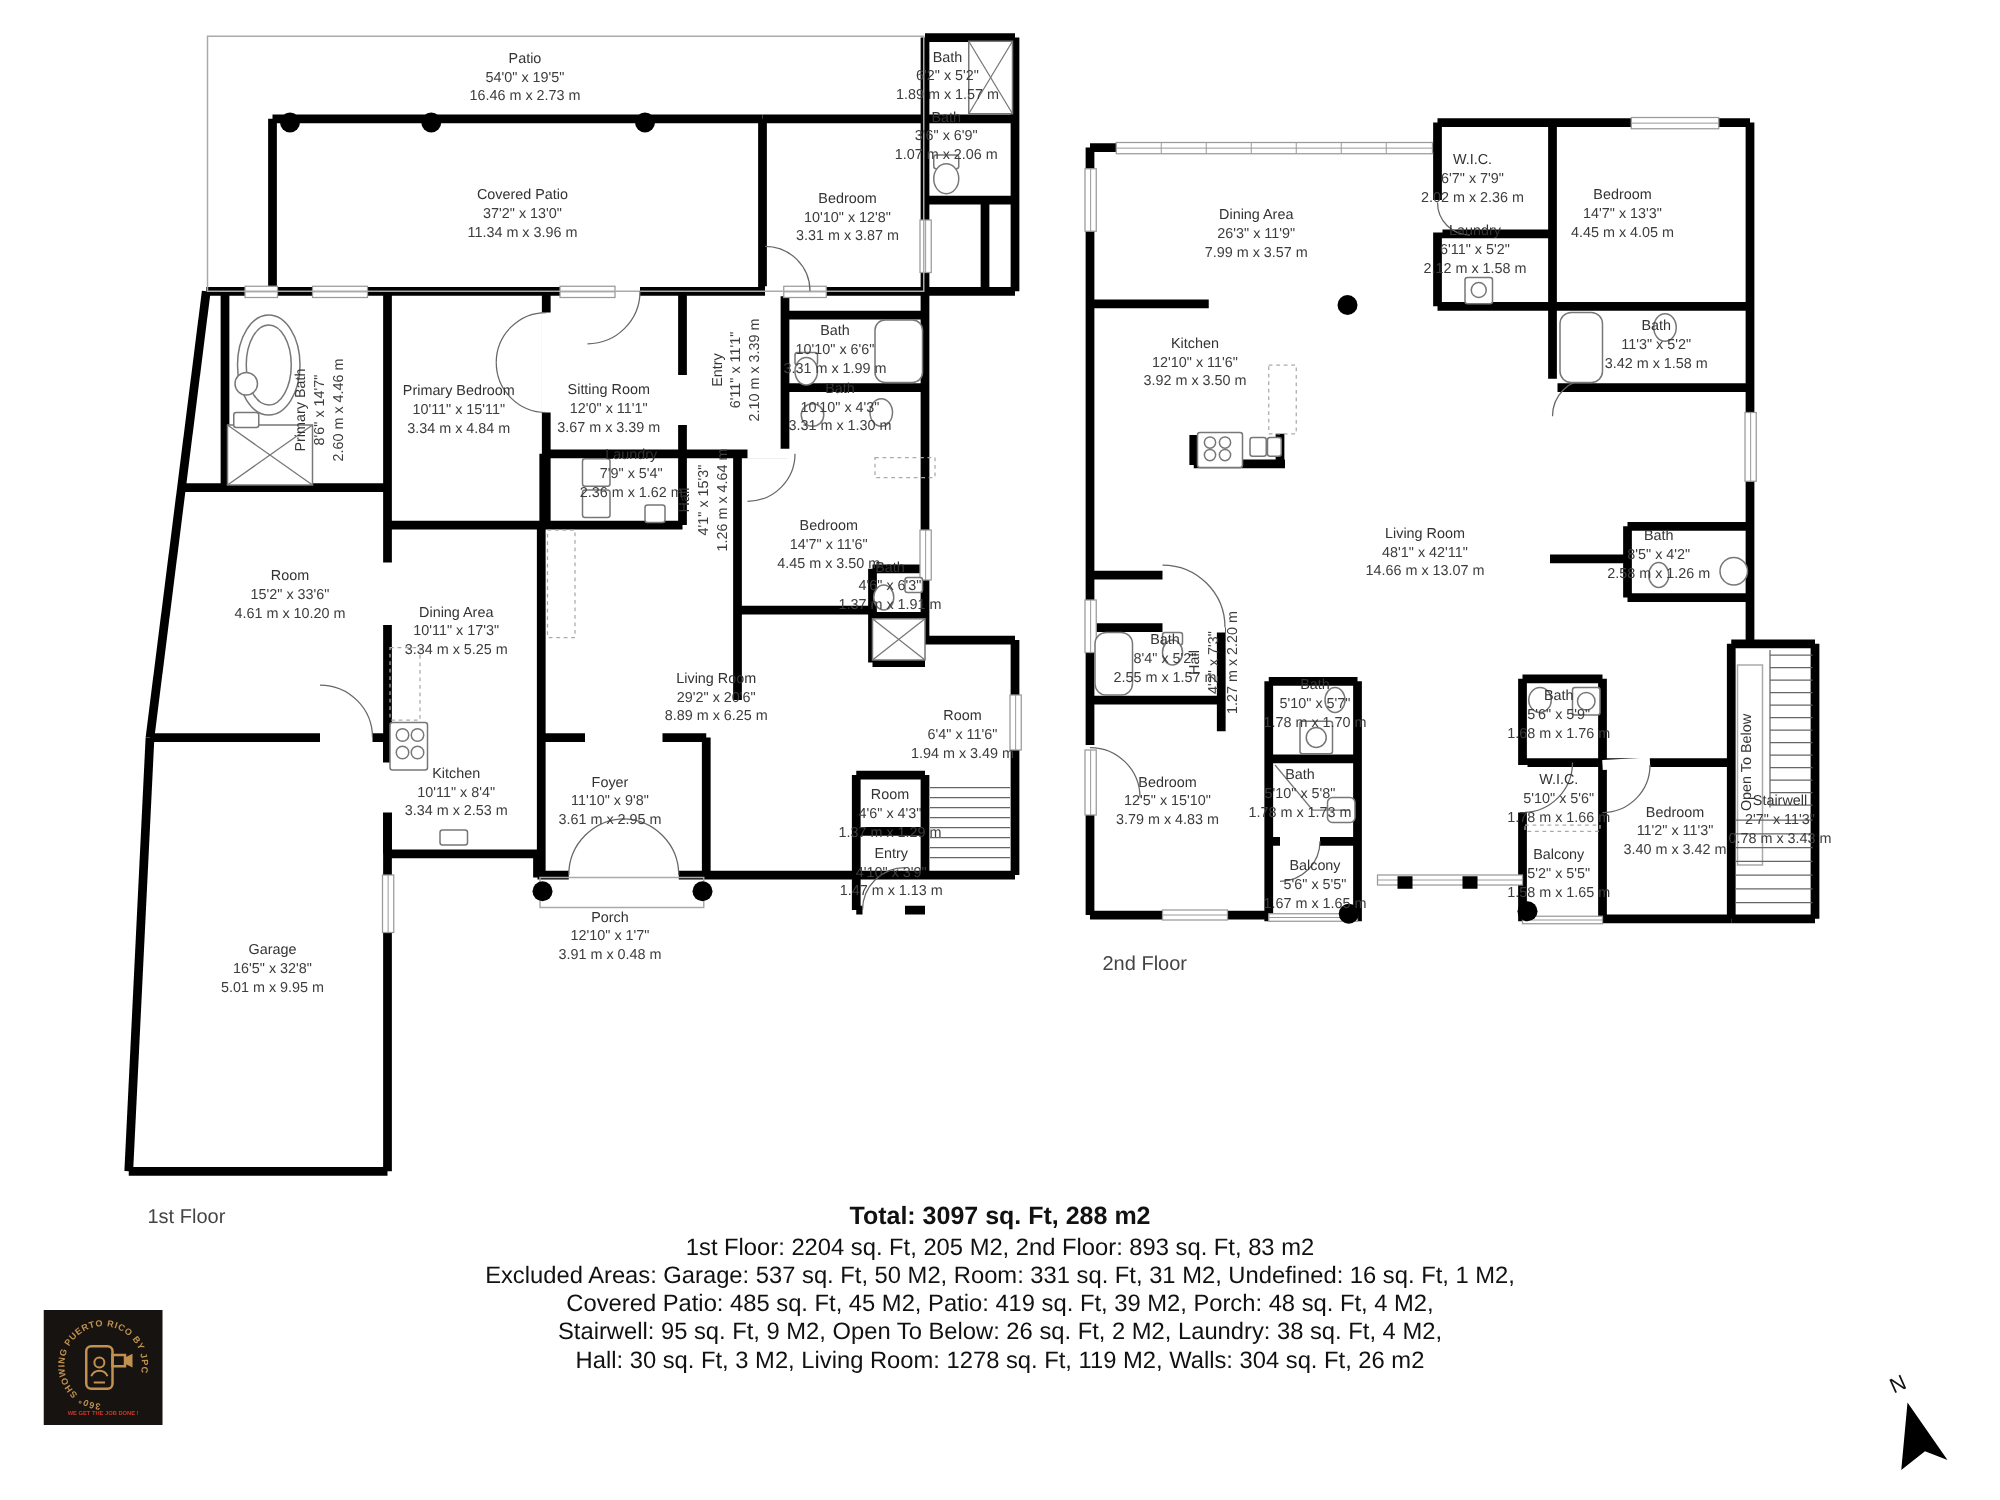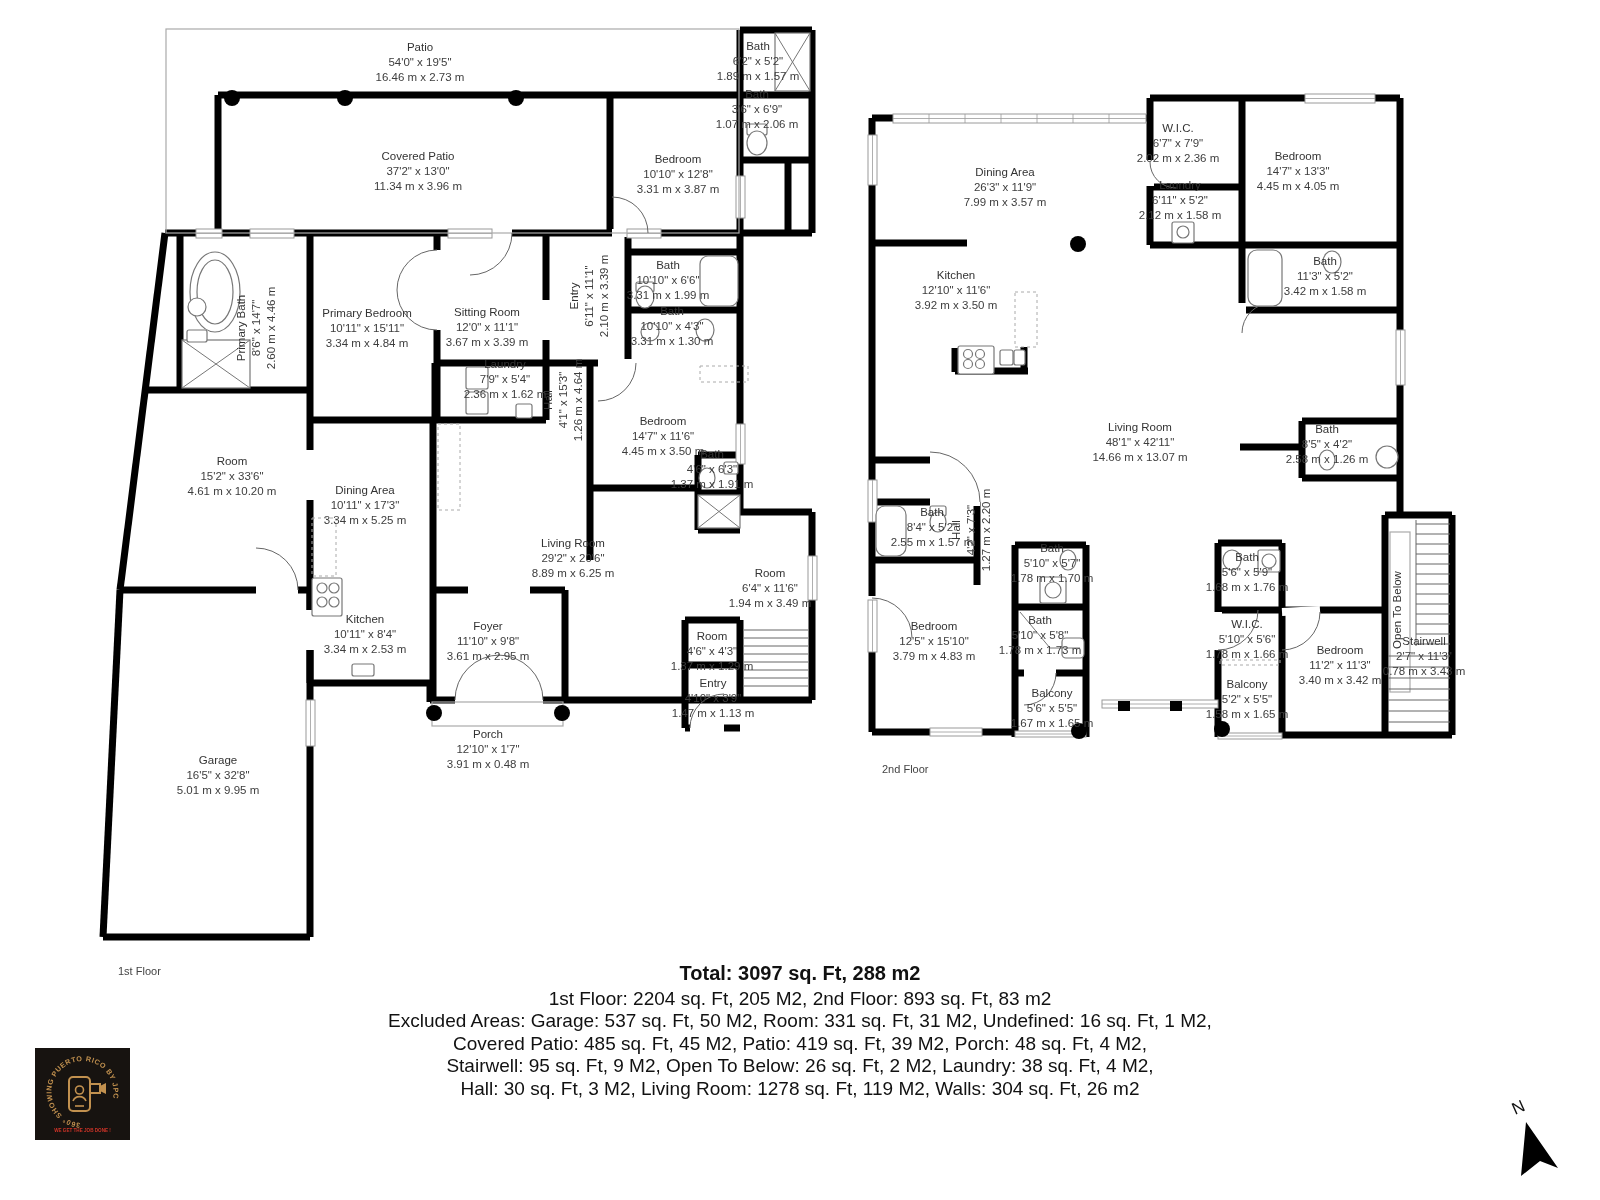--- a/index.html
+++ b/index.html
@@ -4,21 +4,21 @@
 <style>
   html,body{margin:0;padding:0;background:#fff;}
   .canvas{position:relative;width:1600px;height:1200px;background:#fff;overflow:hidden;
           font-family:"Liberation Sans","DejaVu Sans",sans-serif;}
   #plan-svg{position:absolute;left:0;top:0;}
   #labels{position:absolute;left:0;top:0;width:1600px;height:1004px;pointer-events:none;}
   .room-label{position:absolute;transform:translate(-50%,-50%);text-align:center;
               font-size:11.5px;color:#3d3d3d;line-height:1.32;white-space:nowrap;}
   .room-label.rot{transform:translate(-50%,-50%) rotate(-90deg);}
   .rname{color:#333;}
-  .caption{position:absolute;font-size:11px;color:#444;}
+  .caption{position:absolute;font-size:16px;color:#444;}
   .summary{position:absolute;left:0;right:0;top:962px;text-align:center;color:#111;}
   .summary .total{font-size:20px;font-weight:bold;margin-bottom:3px;}
   .summary .sline{font-size:19px;line-height:22.4px;}
   .summary .fineprint{font-size:11px;color:#222;margin-top:11px;}
   .logo{position:absolute;left:35px;top:1048px;width:95px;height:92px;background:#171310;}
   .compass{position:absolute;left:1485px;top:1085px;width:90px;height:110px;}
 </style>
 </head>
 <body>
 

